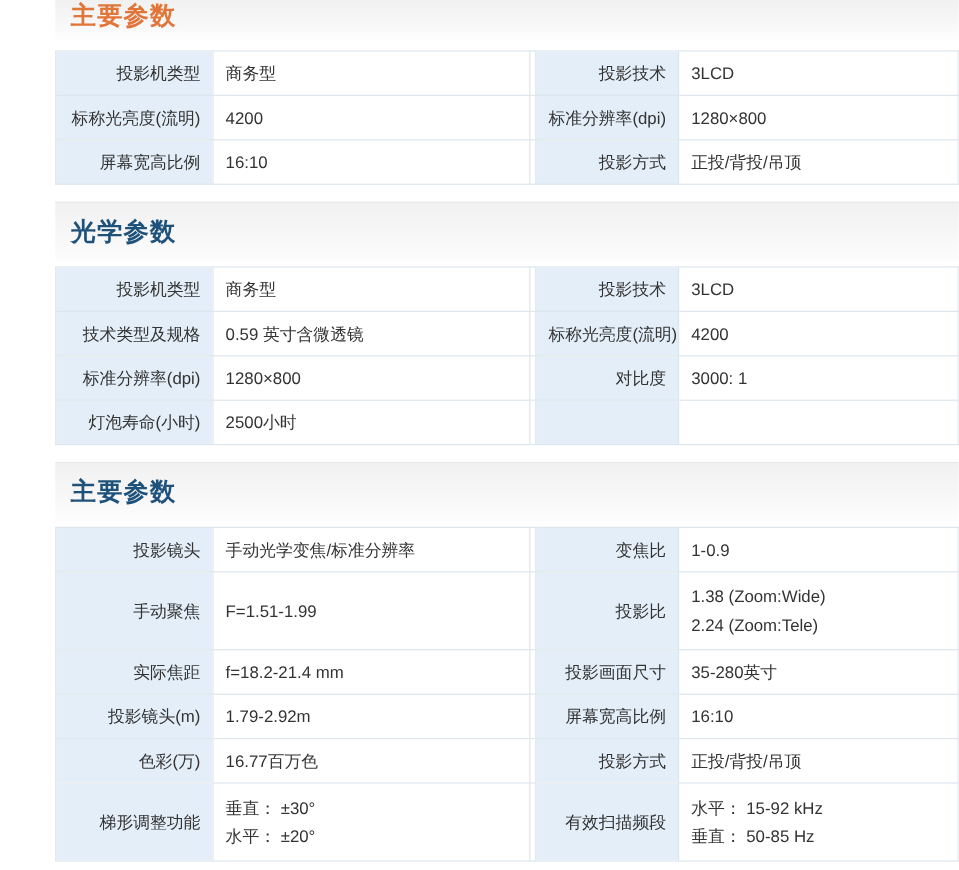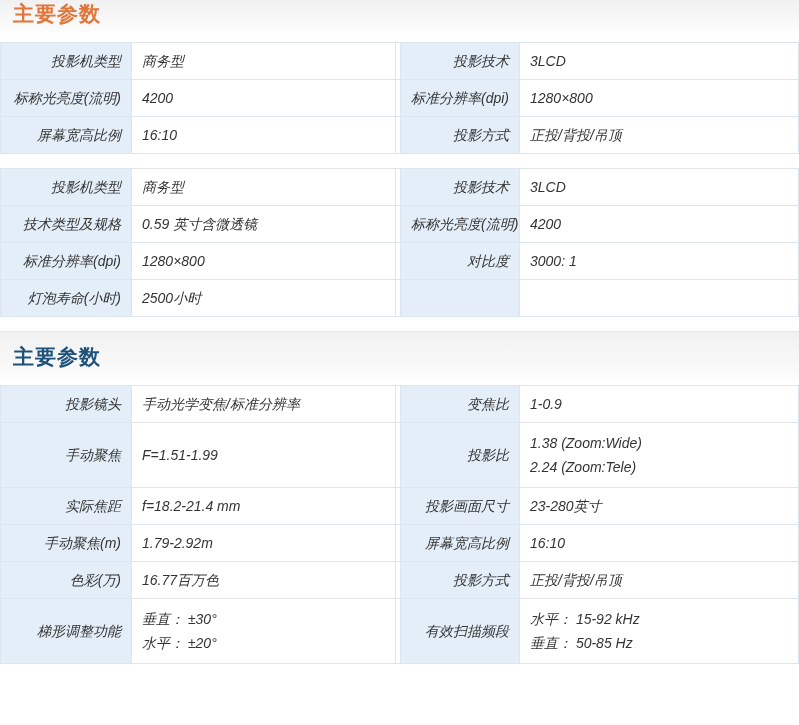--- a/index.html
+++ b/index.html
@@ -18,35 +18,34 @@
     border-top: 1px solid #e7e7e7;
     padding: 13px 0 12px 13px;
   }
   .section-header .title {
     font-size: 21px;
     line-height: 24px;
     font-weight: bold;
     color: var(--title_blue, #1f527a);
     letter-spacing: 1px;
   }
-  .section { margin-top: 14px; }
+  .section { margin-top: 14px; margin-left: 46px; }
   .section.first { margin-top: 0; }
   .section.first .section-header {
     border-top: none;
     padding: 2px 0 7px 13px;
   }
   .section.first .title { color: var(--title_orange, #e0763a); }
 
   
   table.specs {
     width: 100%;
     border-collapse: collapse;
     table-layout: fixed;
     margin-top: 4px;
-    font-style: italic;
   }
   .section.first table.specs { margin-top: 9px; }
   table.specs td {
     border: 1px solid var(--border, #dde6ee);
     font-size: 14px;
     line-height: 20px;
     padding: 8px 10px;
     color: var(--value_text, #333333);
     vertical-align: middle;
     overflow: hidden;
@@ -110,20 +109,23 @@
         <td class="val">16:10</td>
         <td class="gut"></td>
         <td class="lbl">投影方式</td>
         <td class="val">正投/背投/吊顶</td>
       </tr>
     </tbody>
       </table>
   </div>
 
   <div class="section">
+    <div class="section-header">
+      <span class="title">光学参数</span>
+    </div>
     <table class="specs">
       <colgroup>
           <col class="c-lbl1">
           <col class="c-val1">
           <col class="c-gut">
           <col class="c-lbl2">
           <col>
         </colgroup>
       <tbody>
           <tr>
@@ -186,24 +188,24 @@
         <td class="val multiline">
           <div class="line">1.38 (Zoom:Wide)</div>
           <div class="line">2.24 (Zoom:Tele)</div>
         </td>
       </tr>
       <tr>
         <td class="lbl">实际焦距</td>
         <td class="val">f=18.2-21.4 mm</td>
         <td class="gut"></td>
         <td class="lbl">投影画面尺寸</td>
-        <td class="val">23-280英寸</td>
-      </tr>
-      <tr>
-        <td class="lbl">手动聚焦(m)</td>
+        <td class="val">35-280英寸</td>
+      </tr>
+      <tr>
+        <td class="lbl">投影镜头(m)</td>
         <td class="val">1.79-2.92m</td>
         <td class="gut"></td>
         <td class="lbl">屏幕宽高比例</td>
         <td class="val">16:10</td>
       </tr>
       <tr>
         <td class="lbl">色彩(万)</td>
         <td class="val">16.77百万色</td>
         <td class="gut"></td>
         <td class="lbl">投影方式</td>

